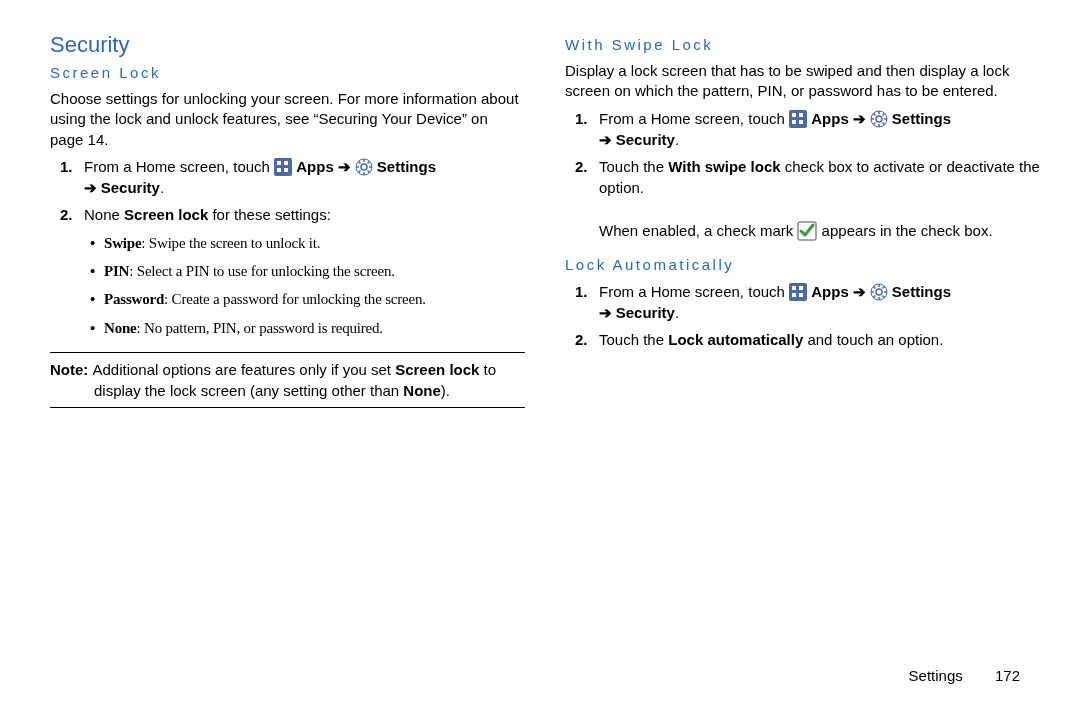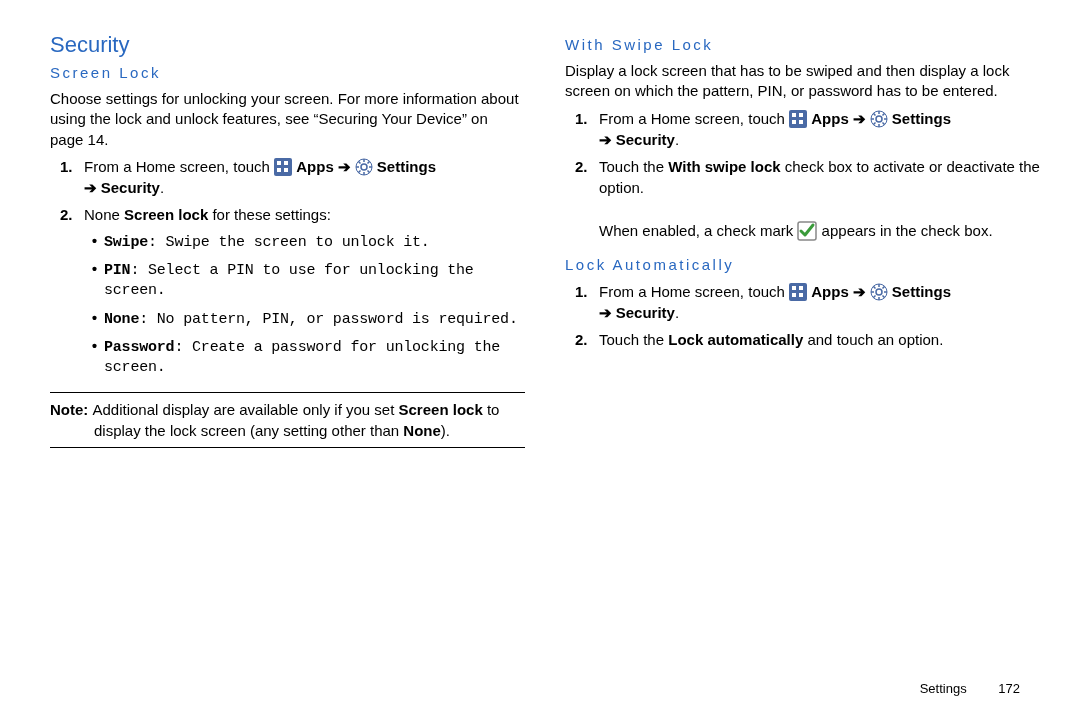--- a/index.html
+++ b/index.html
@@ -58,21 +58,21 @@
     left: -24px;
     font-weight: bold;
   }
   .ul {
     padding-left: 20px;
   }
   .ul .item {
     position: relative;
     margin-bottom: 8px;
     line-height: 1.35;
-    font-family: Liberation Mono, monospace;
+    font-family: Liberation Serif, serif;
   }
   .ul .item::before {
     content: "•";
     position: absolute;
     left: -14px;
     font-weight: bold;
   }
   .cond {
     font-family: Arial, Helvetica, sans-serif;
     font-stretch: condensed;
@@ -84,23 +84,23 @@
     padding: 6px 0;
     margin-top: 14px;
     line-height: 1.4;
   }
   .note-text {
     padding-left: 44px;
     text-indent: -44px;
   }
   .footer {
     position: absolute;
-    bottom: 24px;
+    bottom: 36px;
     right: 60px;
-    font-size: 13px;
+    font-size: 15px;
   }
   .footer .sec { margin-right: 28px; }
   b { font-weight: bold; }
   .icon {
     display: inline-block;
     vertical-align: middle;
     position: relative;
     top: -1px;
   }
   svg { display: block; }
@@ -161,29 +161,29 @@
         <br>
         <b><span class="arrow"> ➔ </span><span>Security</span></b>.
       </div>
       <div class="step">
         <span class="num">2.</span>
         <span>None </span><b>Screen lock</b><span> for these settings:</span>
 
         <div class="ul cond" style="margin-top:8px">
           <div class="item"><b>Swipe</b><span>: Swipe the screen to unlock it.</span></div>
           <div class="item"><b>PIN</b><span>: Select a PIN to use for unlocking the screen.</span></div>
+          <div class="item"><b>Password</b><span>: Create a password for unlocking the screen.</span></div>
           <div class="item"><b>None</b><span>: No pattern, PIN, or password is required.</span></div>
-          <div class="item"><b>Password</b><span>: Create a password for unlocking the screen.</span></div>
         </div>
       </div>
     </div>
 
     <div class="note-box">
       <div class="note-text">
-        <b>Note: </b><span>Additional display are available only if you set </span><b>Screen lock</b><span> to display the lock screen (any setting other than </span><b>None</b><span>).</span>
+        <b>Note: </b><span>Additional options are features only if you set </span><b>Screen lock</b><span> to display the lock screen (any setting other than </span><b>None</b><span>).</span>
       </div>
     </div>
   </div>
 
   <div class="col">
     <div class="h2" style="margin-top:4px">With Swipe Lock</div>
     <p>Display a lock screen that has to be swiped and then display a lock screen on which the pattern, PIN, or password has to be entered.</p>
 
     <div class="ol">
       <div class="step">

